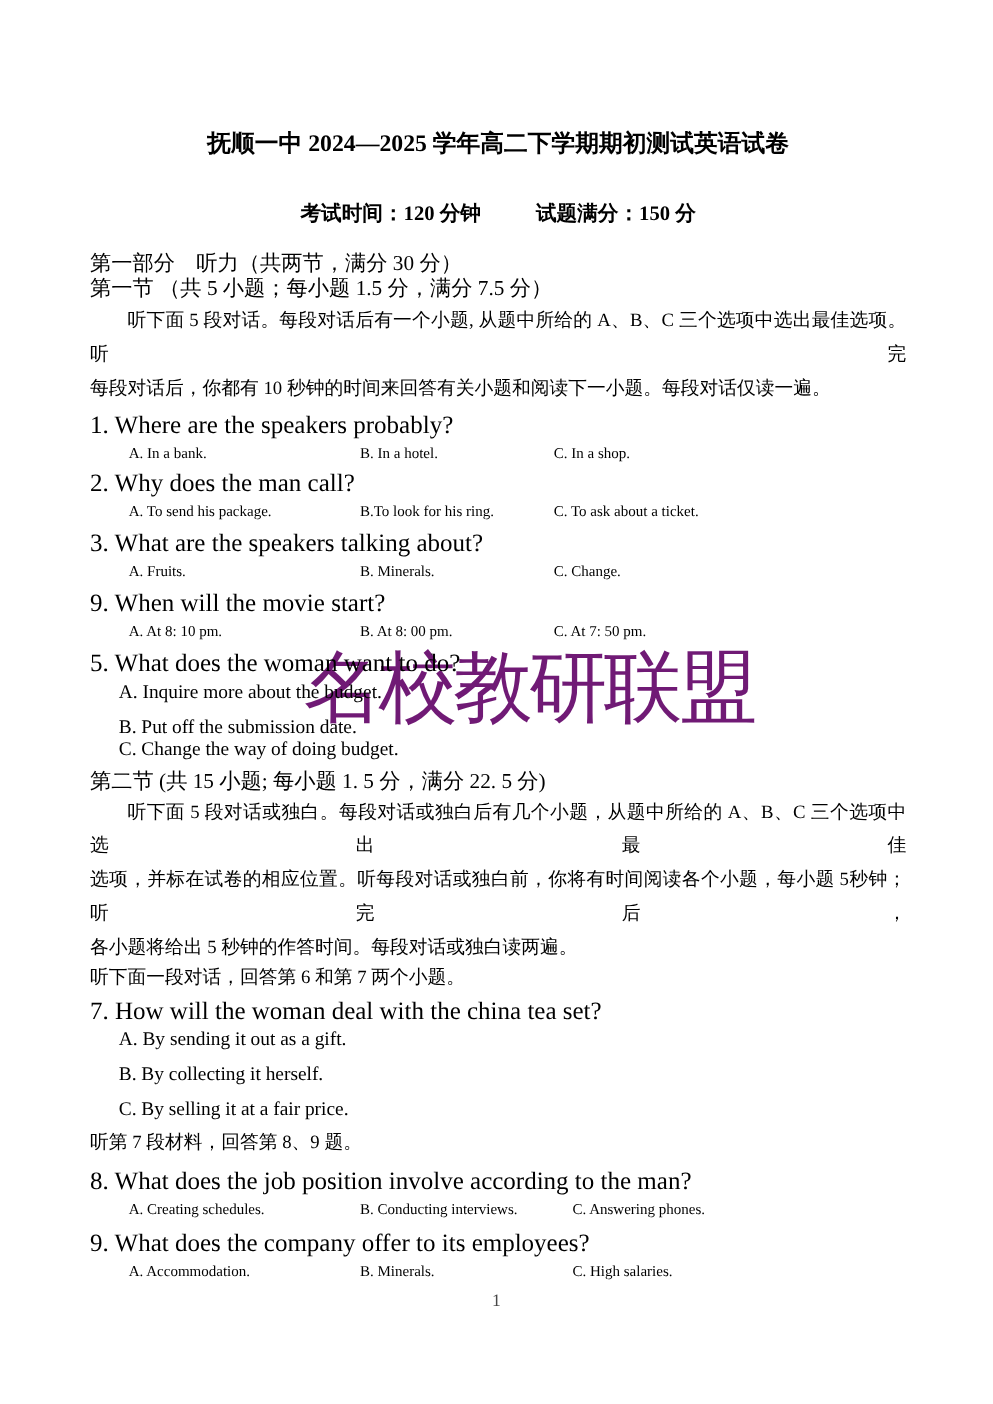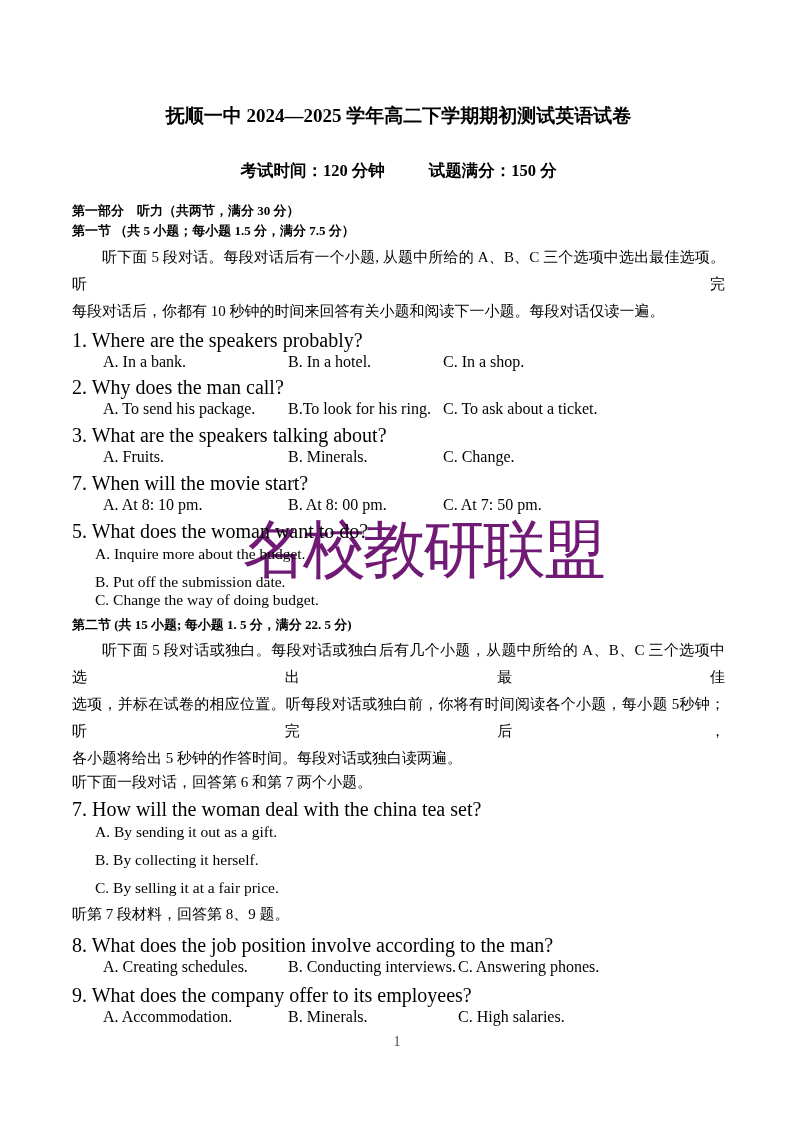--- a/index.html
+++ b/index.html
@@ -39,34 +39,34 @@
   }
   .subtitle {
     text-align: center;
     font-size: 16.5px;
     font-weight: bold;
     line-height: 22px;
     margin-top: 32px;
   }
   .subtitle .gap { display: inline-block; width: 44px; }
   .part-heading, .section-heading {
-    font-size: 13px;
-    font-weight: bold;
+    font-size: 17px;
+    font-weight: normal;
     line-height: 20px;
   }
   .para { font-size: 15px; line-height: 27px; }
   .para .line { text-align: justify; text-align-last: justify; }
   .para .line.last { text-align-last: left; }
   .para .line.indent { text-indent: 2em; }
   .cn-note { font-size: 15px; line-height: 16px; }
   .q-prompt { font-size: 20px; line-height: 16px; }
   .opts {
     display: flex;
     padding-left: 31px;
-    font-size: 16px;
+    font-size: 12px;
     line-height: 16px;
   }
   .opts .col-a { min-width: 185px; }
   .opts .col-b { min-width: 155px; }
   .opts.wide .col-b { min-width: 170px; }
   .opt-line {
     padding-left: 23px;
     font-size: 15.5px;
     line-height: 16px;
   }
@@ -126,21 +126,21 @@
     <div>
       <div class="q-prompt" style="margin-top:10px">3. What are the speakers talking about?</div>
       <div class="opts" style="margin-top:6px">
         <span class="col-a">A. Fruits.</span>
         <span class="col-b">B. Minerals.</span>
         <span class="col-c">C. Change.</span>
       </div>
     </div>
 
     <div>
-      <div class="q-prompt" style="margin-top:10px">7. When will the movie start?</div>
+      <div class="q-prompt" style="margin-top:10px">9. When will the movie start?</div>
       <div class="opts" style="margin-top:6px">
         <span class="col-a">A. At 8: 10 pm.</span>
         <span class="col-b">B. At 8: 00 pm.</span>
         <span class="col-c">C. At 7: 50 pm.</span>
       </div>
     </div>
 
     <div>
       <div class="q-prompt" style="margin-top:10px">5. What does the woman want to do?</div>
       <div class="opt-line" style="margin-top:7px">A. Inquire more about the budget.</div>

